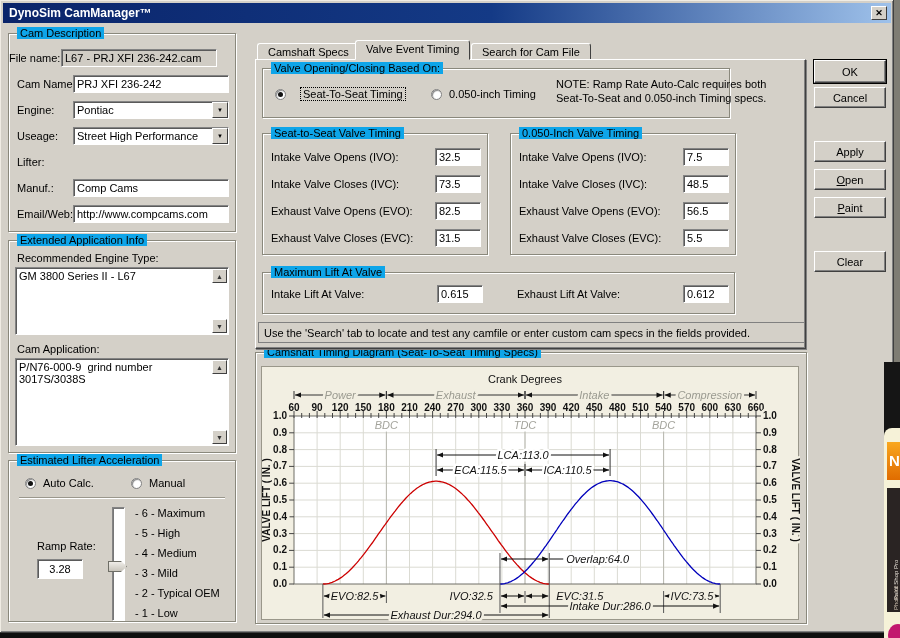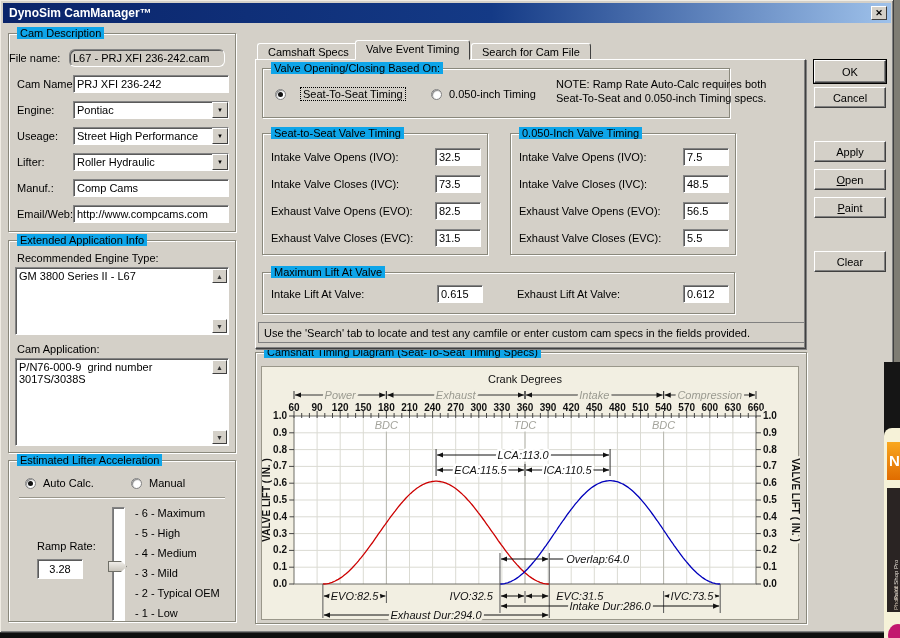--- a/index.html
+++ b/index.html
@@ -97,38 +97,34 @@
     <div id="titlebar">
       <span class="t">DynoSim CamManager™</span>
       <div id="close-btn">
         <span>✕</span>
       </div>
     </div>
 
     <div class="grp" style="left:8px;top:33px;width:228px;height:199px">
       <span class="grp-title">Cam Description</span>
       <span class="lbl" style="left:0;top:18px">File name:</span>
-      <input class="ro" style="left: 60px; top: 15px; width: 156px; border-radius: 6px;" readonly="" value="L67 - PRJ XFI 236-242.cam">
+      <input class="ro" style="left: 52px; top: 15px; width: 156px;" readonly="" value="L67 - PRJ XFI 236-242.cam">
       <span class="lbl" style="left:8px;top:44px">Cam Name:</span>
       <input class="txt" style="left: 64px; top: 41px; width: 156px;" value="PRJ XFI 236-242">
       <span class="lbl" style="left:8px;top:70px">Engine:</span>
       <div class="combo" style="left:64px;top:67px;width:156px">
         <span>Pontiac</span>
         <span class="drop">▼</span>
       </div>
       <span class="lbl" style="left:8px;top:96px">Useage:</span>
       <div class="combo" style="left:64px;top:93px;width:156px">
         <span>Street High Performance</span>
         <span class="drop">▼</span>
       </div>
       <span class="lbl" style="left:8px;top:122px">Lifter:</span>
-      <div class="combo" style="left:64px;top:119px;width:156px">
-        <span>Roller Hydraulic</span>
-        <span class="drop">▼</span>
-      </div>
       <span class="lbl" style="left:8px;top:148px">Manuf.:</span>
       <input class="txt" style="left: 64px; top: 145px; width: 156px;" value="Comp Cams">
       <span class="lbl" style="left:8px;top:174px">Email/Web:</span>
       <input class="txt" style="left: 64px; top: 171px; width: 156px;" value="http://www.compcams.com">
     </div>
 
     <div class="grp" style="left:8px;top:240px;width:228px;height:213px">
       <span class="grp-title">Extended Application Info</span>
       <span class="lbl" style="left:8px;top:11px">Recommended Engine Type:</span>
       <div class="ta-wrap" style="left:6px;top:26px;width:214px;height:68px">

